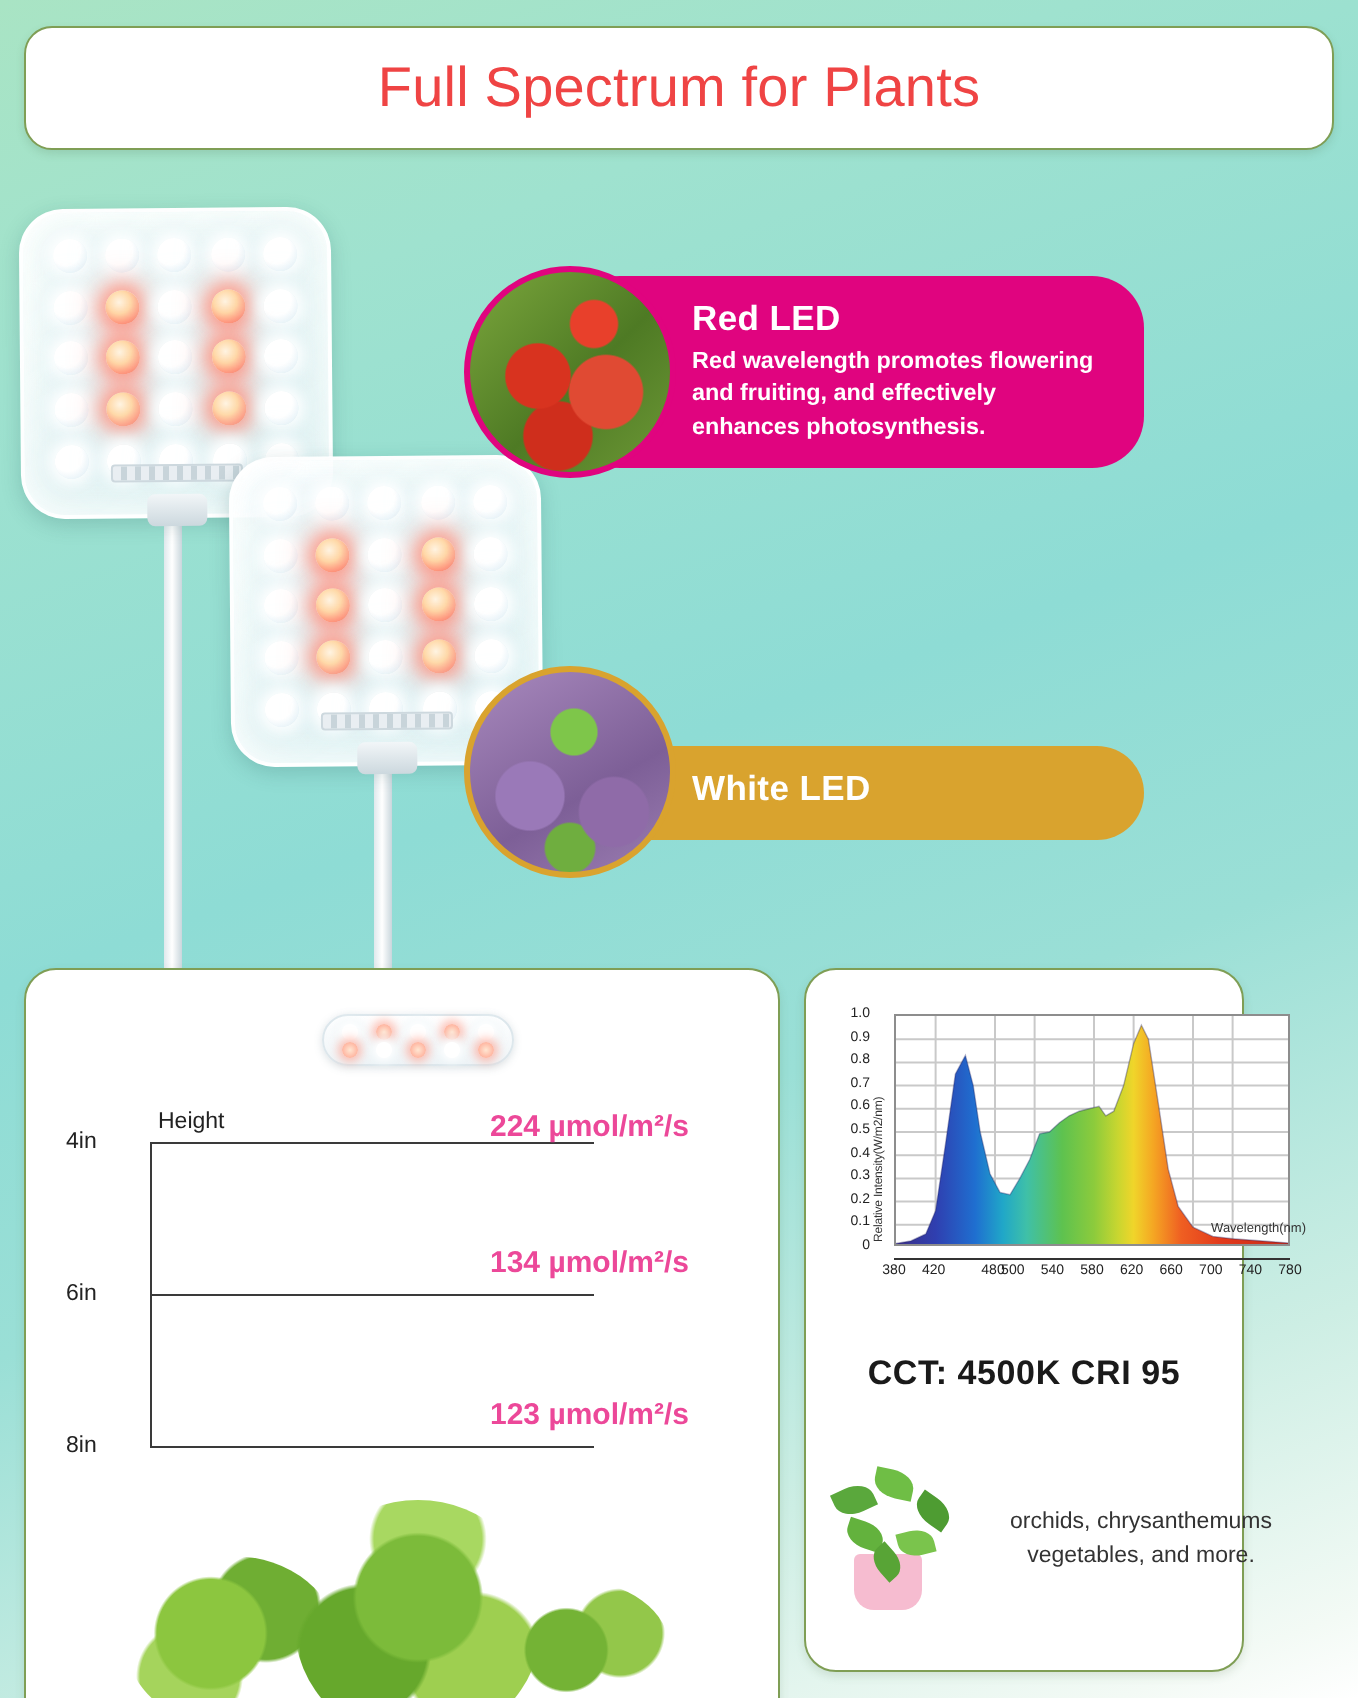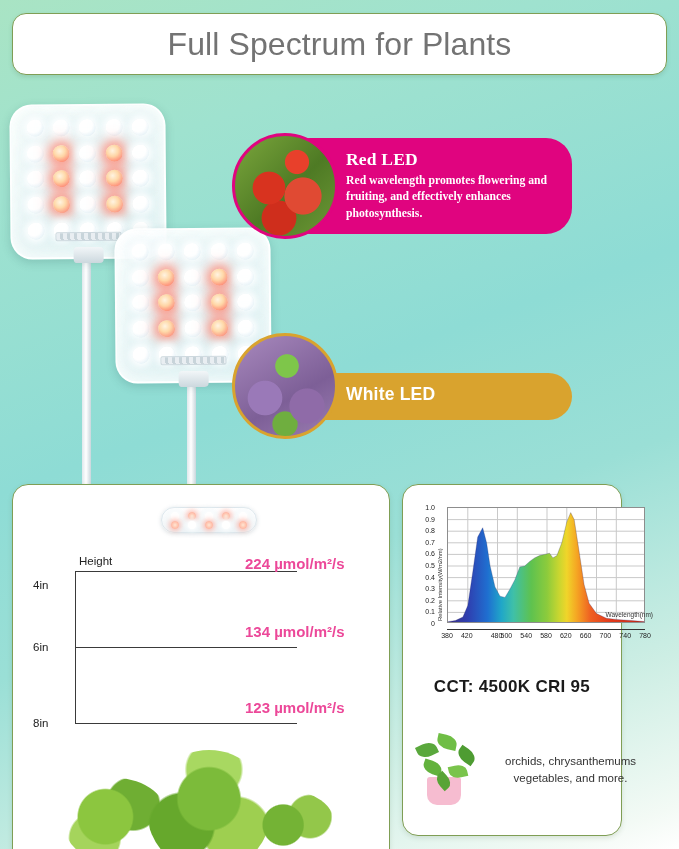--- a/index.html
+++ b/index.html
@@ -17,21 +17,21 @@
   .title-card {
     position: absolute; left: 12px; top: 13px;
     width: 655px; height: 62px;
     background: #ffffff;
     border: 1.6px solid #7f9e55;
     border-radius: 14px;
     display: flex; align-items: center; justify-content: center;
     box-shadow: 0 2px 4px rgba(80,110,70,.18);
   }
   .title-card h1 {
-    font-size: 32px; font-weight: 400; color: #737373;
+    font-size: 28px; font-weight: 400; color: #ef4444;
     letter-spacing: .1px;
   }
 
   
   .led-stage { position: absolute; left: 0; top: 96px; width: 290px; height: 400px; }
   .led-panel {
     position: absolute;
     border-radius: 22px;
     background:
       linear-gradient(150deg, rgba(255,255,255,.92), rgba(232,243,246,.86));
@@ -92,21 +92,21 @@
   .feature.red { left: 232px; top: 133px; }
   .feature.red .photo {
     border: 3.5px solid #e0047f;
     background:
       radial-gradient(circle at 62% 26%, #e8402b 0 12%, rgba(232,64,43,0) 13%),
       radial-gradient(circle at 34% 52%, #d8331f 0 19%, rgba(216,51,31,0) 20%),
       radial-gradient(circle at 68% 60%, #e04a33 0 20%, rgba(224,74,51,0) 21%),
       radial-gradient(circle at 44% 82%, #cf2e1c 0 17%, rgba(207,46,28,0) 18%),
       linear-gradient(135deg, #7ba63c, #4e7a24 55%, #6d9836);
   }
-  .feature.red .banner { background: #e0047f; width: 288px; font-family: Liberation Serif, serif; }
+  .feature.red .banner { background: #e0047f; width: 288px; }
 
   .feature.white { left: 232px; top: 333px; }
   .feature.white .photo {
     border: 3.5px solid #d9a32e;
     background:
       radial-gradient(circle at 52% 30%, #7ec64a 0 13%, rgba(126,198,74,0) 14%),
       radial-gradient(circle at 30% 62%, #9a79b8 0 18%, rgba(154,121,184,0) 19%),
       radial-gradient(circle at 72% 70%, #8f6ba8 0 17%, rgba(143,107,168,0) 18%),
       radial-gradient(circle at 50% 88%, #6fae3f 0 12%, rgba(111,174,63,0) 13%),
       linear-gradient(150deg, #a889bd, #7d5f97 60%, #9b7db2);
@@ -304,21 +304,21 @@
   </div>
 
   <div class="hd">
     <div class="axis-label">Height</div>
     <div class="vline"></div>
 
     <div class="hline" style="top:14px;"></div>
     <div class="hline" style="top:90px;"></div>
     <div class="hline" style="top:166px;"></div>
 
-    <div class="tick" style="top:14px;margin-top:14px;">4in</div>
+    <div class="tick" style="top:14px;">4in</div>
     <div class="tick" style="top:90px;">6in</div>
     <div class="tick" style="top:166px;">8in</div>
 
     <div class="val" style="top:-2px;">224 µmol/m²/s</div>
     <div class="val" style="top:66px;">134 µmol/m²/s</div>
     <div class="val" style="top:142px;">123 µmol/m²/s</div>
   </div>
 
   <div class="plants">
     <div class="leafmass" style="left:20px;  bottom:36px; width:106px; height:86px; background:radial-gradient(circle at 40% 45%, #8cc63f 0 34%, rgba(140,198,63,0) 36%), radial-gradient(circle at 66% 30%, #6fae33 0 28%, rgba(111,174,51,0) 30%), radial-gradient(circle at 30% 70%, #a5d45c 0 26%, rgba(165,212,92,0) 28%);"></div>

